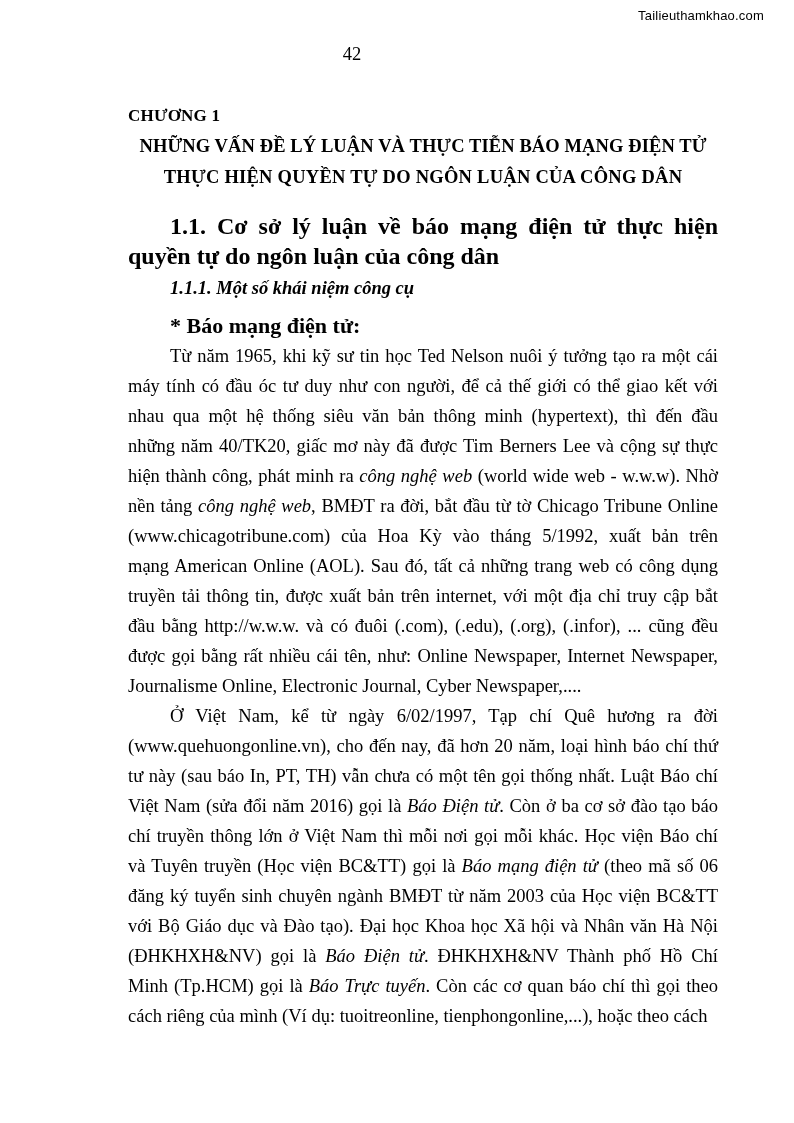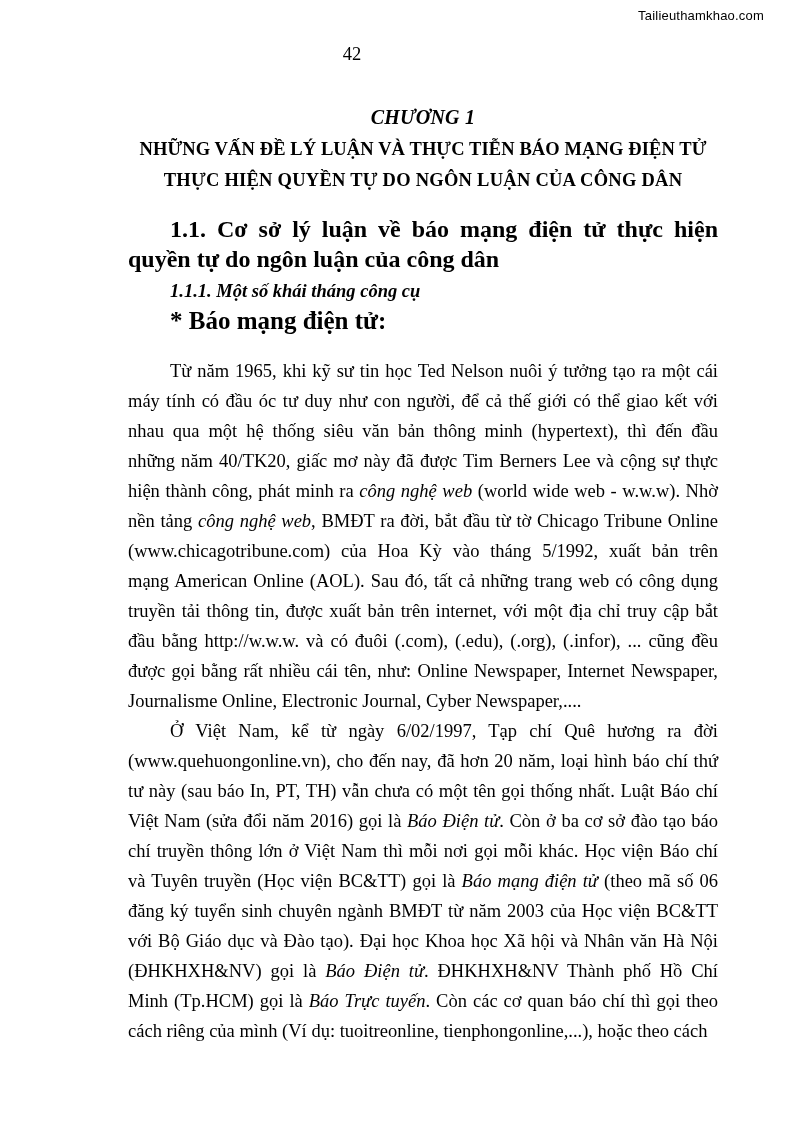--- a/index.html
+++ b/index.html
@@ -38,26 +38,24 @@
     font-size: 18.5px;
     line-height: 1;
   }
   .content {
     position: absolute;
     left: 128px;
     top: 100px;
     width: 590px;
   }
   .chapter-label {
-    text-align: center;
     font-weight: bold;
-    font-size: 20px;
+    font-size: 17px;
     letter-spacing: 0.2px;
     margin-top: 6px;
-    font-style: italic;
   }
   .chapter-title {
     text-align: center;
     font-weight: bold;
     font-size: 18.5px;
     line-height: 31px;
     letter-spacing: 0.1px;
     margin-top: 5px;
     white-space: nowrap;
   }
@@ -73,33 +71,33 @@
   .heading-2 {
     font-weight: bold;
     font-style: italic;
     font-size: 18.5px;
     line-height: 30px;
     text-indent: 42px;
     margin-top: 2px;
   }
   .heading-3 {
     font-weight: bold;
-    font-size: 25px;
+    font-size: 22px;
     line-height: 30px;
     text-indent: 42px;
-    margin-top: 0px;
+    margin-top: 8px;
   }
   .para {
     font-size: 18.5px;
     line-height: 30px;
     text-align: justify;
     text-indent: 42px;
     margin: 0;
   }
-  .para.first { margin-top: 20px; }
+  .para.first { margin-top: 0; }
   .para .it { font-style: italic; }
   
   .jline {
     display: block;
     text-align: justify;
     text-align-last: justify;
     text-indent: 0;
     white-space: nowrap;
   }
   .jline.last {
@@ -120,21 +118,21 @@
 
     <div class="chapter-label">CHƯƠNG 1</div>
 
     <div class="chapter-title">
       <span class="tline1">NHỮNG VẤN ĐỀ  LÝ LUẬN VÀ THỰC TIỄN BÁO MẠNG ĐIỆN TỬ</span><br>
       <span class="tline2">THỰC HIỆN QUYỀN TỰ DO NGÔN LUẬN CỦA CÔNG DÂN</span>
     </div>
 
     <div class="heading-1">1.1. Cơ sở lý luận về báo mạng điện tử thực hiện quyền tự do ngôn luận của công dân</div>
 
-    <div class="heading-2">1.1.1. Một số khái tháng công cụ</div>
+    <div class="heading-2">1.1.1. Một số khái niệm công cụ</div>
 
     <div class="heading-3">* Báo mạng điện tử:</div>
 
     <div class="para first">
       <span class="jline indent">Từ năm 1965, khi kỹ sư tin học Ted Nelson nuôi ý tưởng tạo ra một cái</span>
       <span class="jline">máy tính có đầu óc tư duy như con người, để cả thế giới có thể giao kết với</span>
       <span class="jline">nhau qua một hệ thống siêu văn bản thông minh (hypertext), thì đến đầu</span>
       <span class="jline">những năm 40/TK20, giấc mơ này đã được Tim Berners Lee và cộng sự thực</span>
       <span class="jline">hiện thành công, phát minh ra <i class="it">công nghệ web</i> (world wide web - w.w.w). Nhờ</span>
       <span class="jline">nền tảng <i class="it">công nghệ web</i>, BMĐT ra đời, bắt đầu từ tờ Chicago Tribune Online</span>

